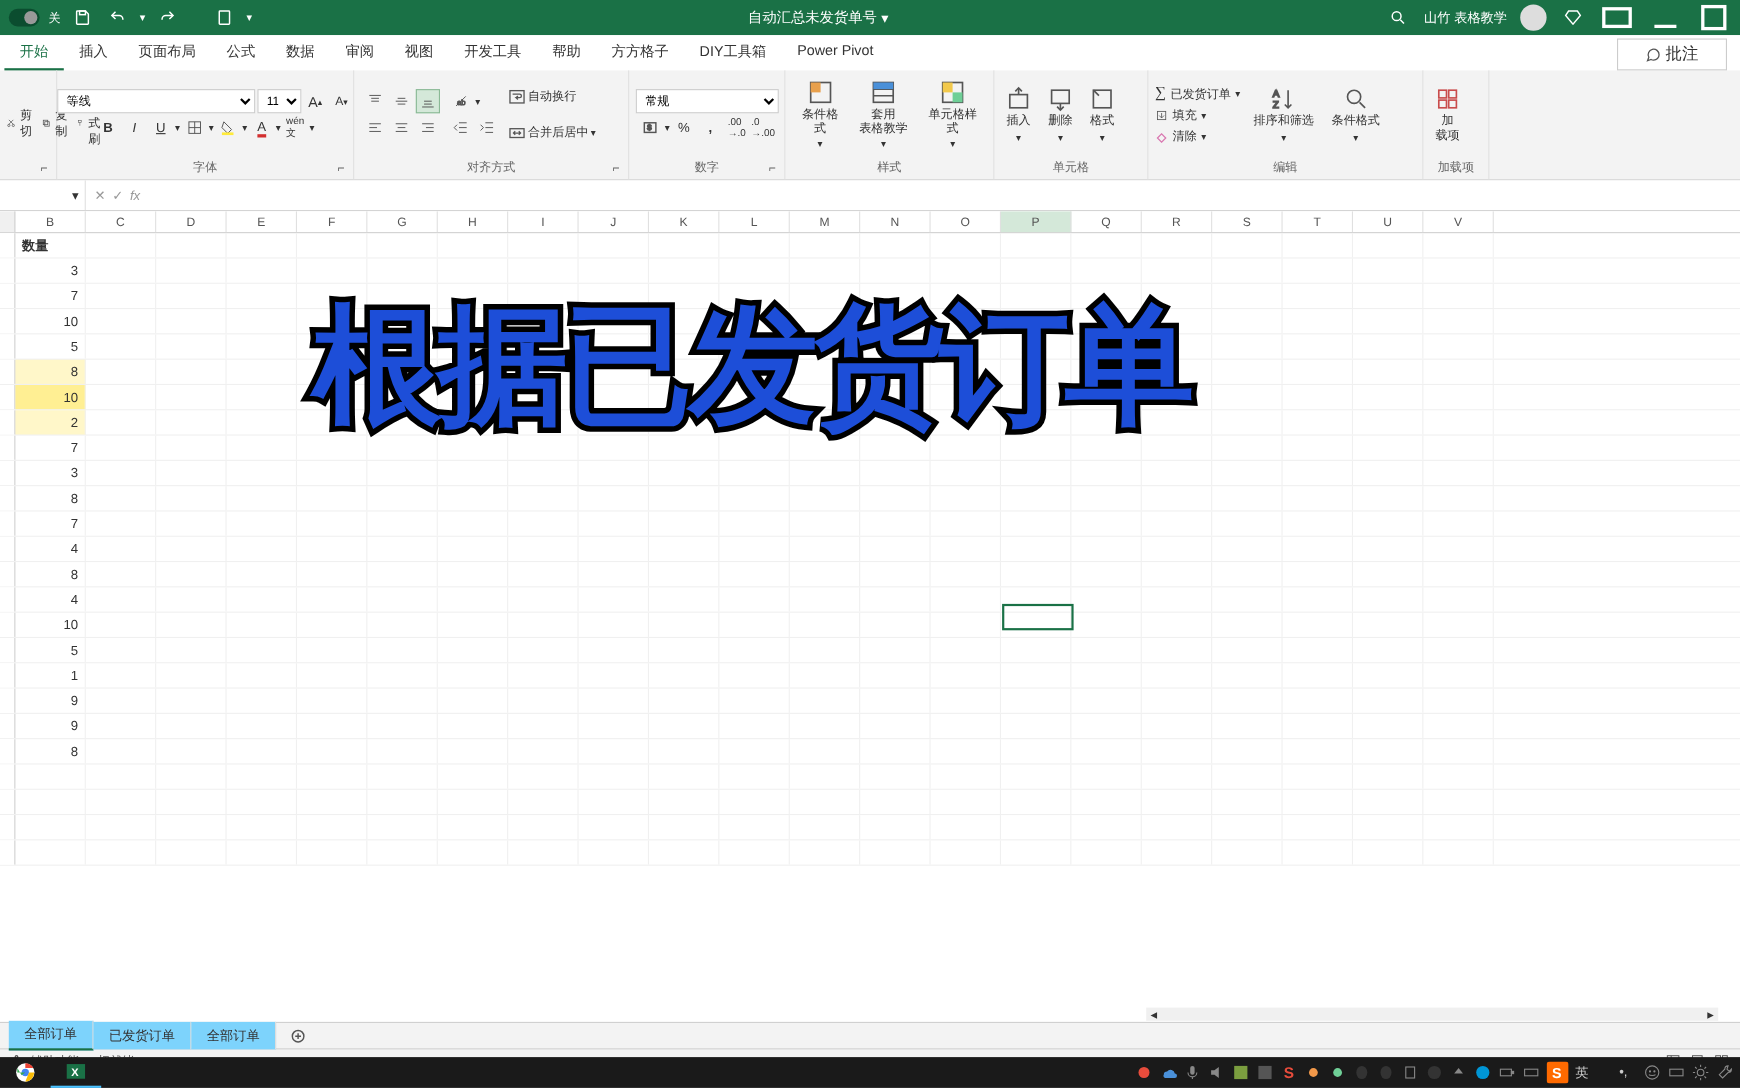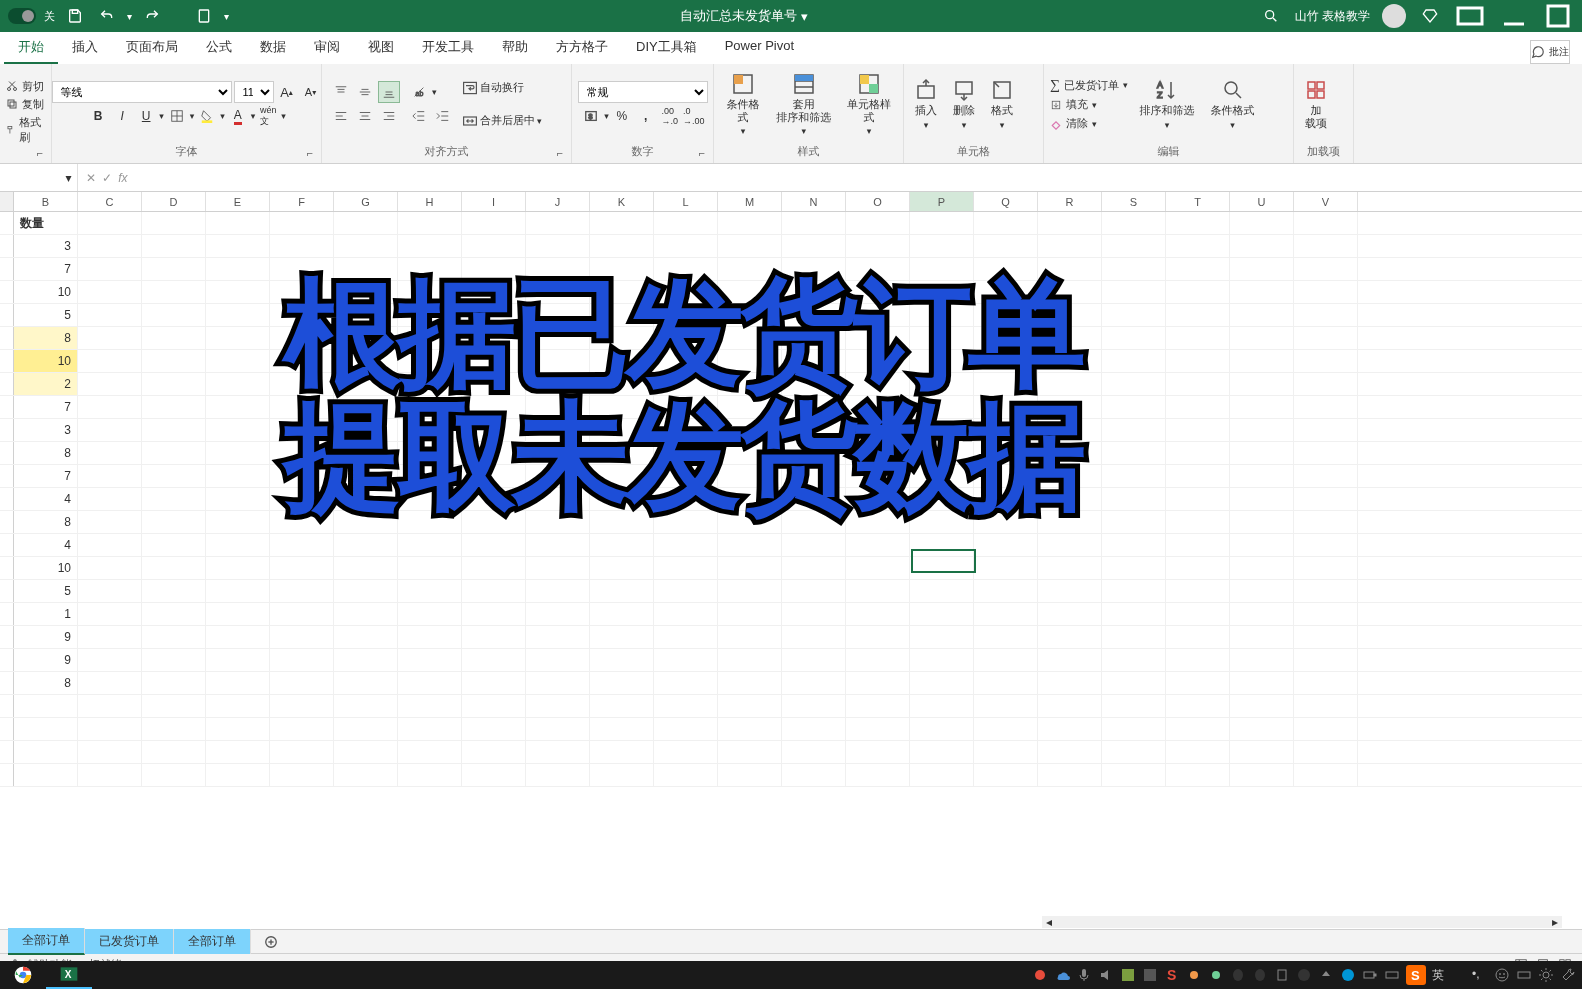--- a/index.html
+++ b/index.html
@@ -15,36 +15,36 @@
 .title-center { flex:1; text-align:center; font-size:13px; display:flex; justify-content:center; align-items:center; gap:4px; }
 .titlebar-right { display:flex; align-items:center; gap:12px; padding-right:8px; }
 .avatar { width:24px; height:24px; border-radius:50%; background:#ddd; }
 .win-btn { width:32px; height:28px; display:flex; align-items:center; justify-content:center; cursor:pointer; }
 
 
 .ribbon-tabs { height:32px; background:#fff; display:flex; align-items:flex-end; border-bottom:none; padding-left:4px; justify-content:space-between; }
 .tabs-left { display:flex; }
 .tab { padding:6px 14px; font-size:13px; cursor:pointer; }
 .tab.active { border-bottom:2px solid #1a7146; color:#1a7146; font-weight:500; }
-.comment-btn { margin-right:12px; padding:4px 0; border:1px solid #ccc; font-size:10px; cursor:pointer; display:flex; align-items:center; gap:4px; }
+.comment-btn { margin-right:12px; padding:4px 25px; border:1px solid #ccc; font-size:15px; cursor:pointer; display:flex; align-items:center; gap:4px; }
 
 
 .ribbon { height:100px; background:#f3f3f3; display:flex; border-bottom:1px solid #d0d0d0; }
 .ribbon-group { display:flex; flex-direction:column; border-right:1px solid #e0e0e0; padding:2px 4px; }
 .ribbon-group-content { flex:1; display:flex; align-items:center; gap:2px; }
 .ribbon-group-label { text-align:center; font-size:11px; color:#666; padding:2px 0; position:relative; }
 .ribbon-group-label .launcher { position:absolute; right:2px; bottom:4px; width:10px; height:10px; cursor:pointer; }
 .big-btn { display:flex; flex-direction:column; align-items:center; padding:4px 6px; cursor:pointer; gap:2px; }
 .big-btn-icon { width:24px; height:24px; }
 .big-btn-label { font-size:11px; text-align:center; line-height:1.2; }
 .small-btn { width:22px; height:22px; display:flex; align-items:center; justify-content:center; cursor:pointer; }
 .sel { border:1px solid #ccc; background:#fff; height:22px; font-size:11px; padding:0 4px; }
 .col { display:flex; flex-direction:column; gap:2px; justify-content:center; }
 .row { display:flex; gap:2px; align-items:center; }
-.clipboard-list { display:flex; flex-direction:column; gap:1px; font-size:11px; }
+.clipboard-list { display:flex; flex-direction:row; gap:1px; font-size:11px; }
 .clipboard-list div { display:flex; align-items:center; gap:4px; cursor:pointer; padding:1px 2px; }
 .align-grid { display:grid; grid-template-columns:repeat(3,22px); gap:2px; }
 .align-btn { width:22px; height:22px; border:1px solid transparent; display:flex; align-items:center; justify-content:center; cursor:pointer; }
 .align-btn.sel-active { background:#d4e8d9; border-color:#8ab995; }
 .edit-list { display:flex; flex-direction:column; gap:2px; font-size:11px; }
 .edit-list div { display:flex; align-items:center; gap:4px; padding:1px 2px; cursor:pointer; }
 
 
 .formula-row { height:28px; display:flex; align-items:center; border-bottom:1px solid #d0d0d0; background:#fff; }
 .namebox { width:60px; height:22px; border:none; padding:0 4px; font-size:12px; }
@@ -388,21 +388,21 @@
           <span style="font-size:9px">▾</span>
         </div>
       <div class="big-btn">
           <svg class="big-btn-icon" viewBox="0 0 24 24" fill="none" stroke="#555" stroke-width="1.5">
             <rect x="3" y="3" width="18" height="18"></rect>
             <line x1="3" y1="9" x2="21" y2="9"></line>
             <line x1="3" y1="15" x2="21" y2="15"></line>
             <rect x="3" y="3" width="18" height="6" fill="#4a90d9" stroke="none"></rect>
           </svg>
           <span class="big-btn-label" style="white-space:pre">套用
-排序和筛选</span>
+表格教学</span>
           <span style="font-size:9px">▾</span>
         </div>
       <div class="big-btn">
           <svg class="big-btn-icon" viewBox="0 0 24 24" fill="none" stroke="#555" stroke-width="1.5">
             <rect x="3" y="3" width="18" height="18"></rect>
             <rect x="3" y="3" width="9" height="9" fill="#f2c94c" stroke="none"></rect>
             <rect x="12" y="12" width="9" height="9" fill="#6fcf97" stroke="none"></rect>
           </svg>
           <span class="big-btn-label">单元格样式</span>
           <span style="font-size:9px">▾</span>
@@ -1139,21 +1139,20 @@
         <div class="cell"></div>
         <div class="cell"></div>
         <div class="cell"></div>
         <div class="cell"></div>
         <div class="cell"></div>
         <div class="cell"></div>
       </div>
       <div class="sel-cell" style="left:911px; top:337px; width:65px; height:24px;"></div>
     <div class="overlay-text" style="top:60px">
       <div>根据已发货订单</div>
-      <div>提取未发货数据</div>
     </div>
   </div>
 </div>
 
 <div class="hscroll-row">
   <div class="hscroll-space"></div>
   <div class="hscroll-bar">
     <div class="hscroll-btn">◂</div>
     <div class="hscroll-track"></div>
     <div class="hscroll-btn">▸</div>

